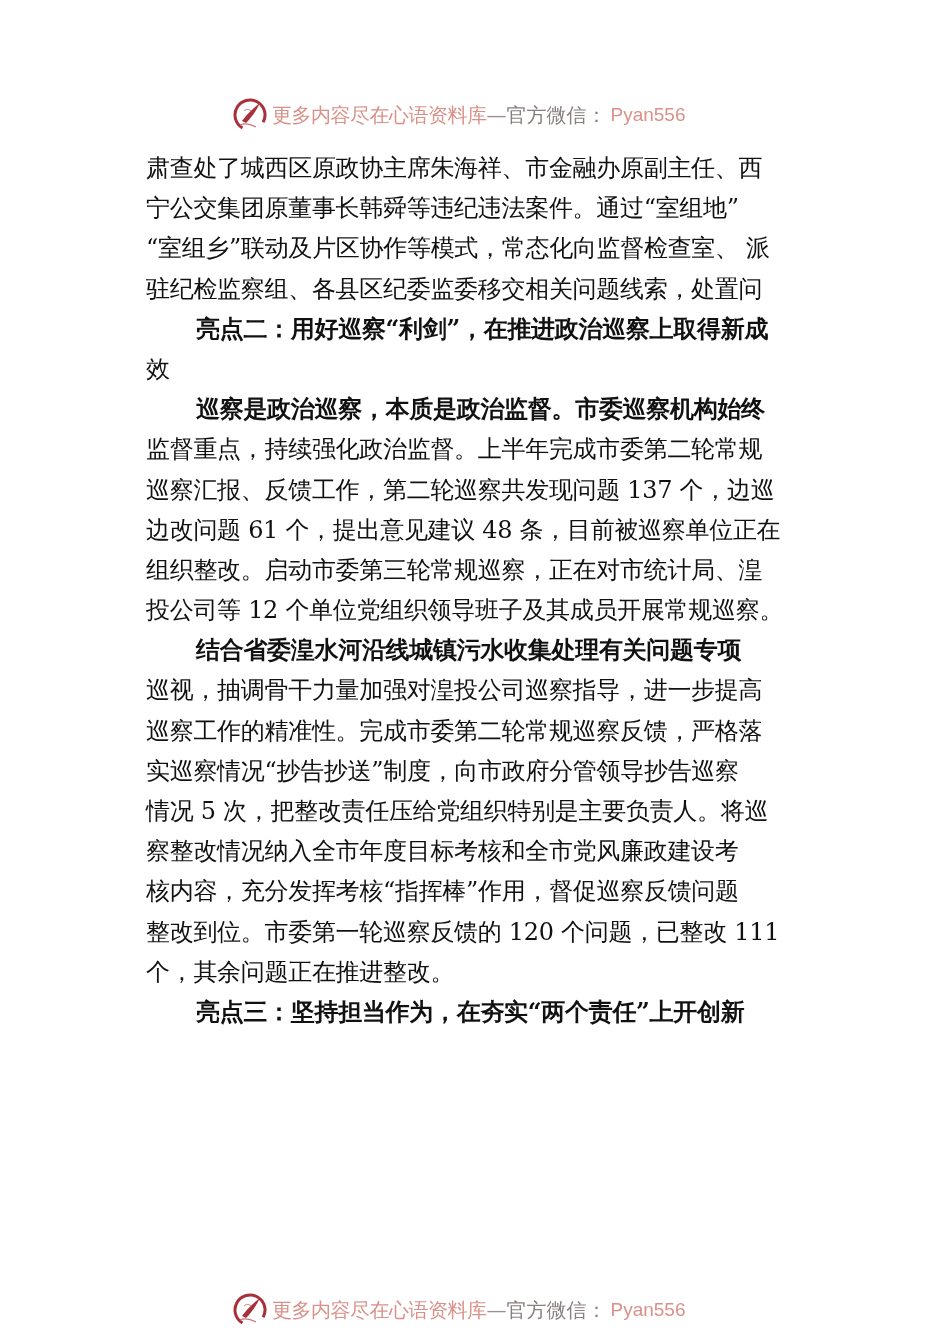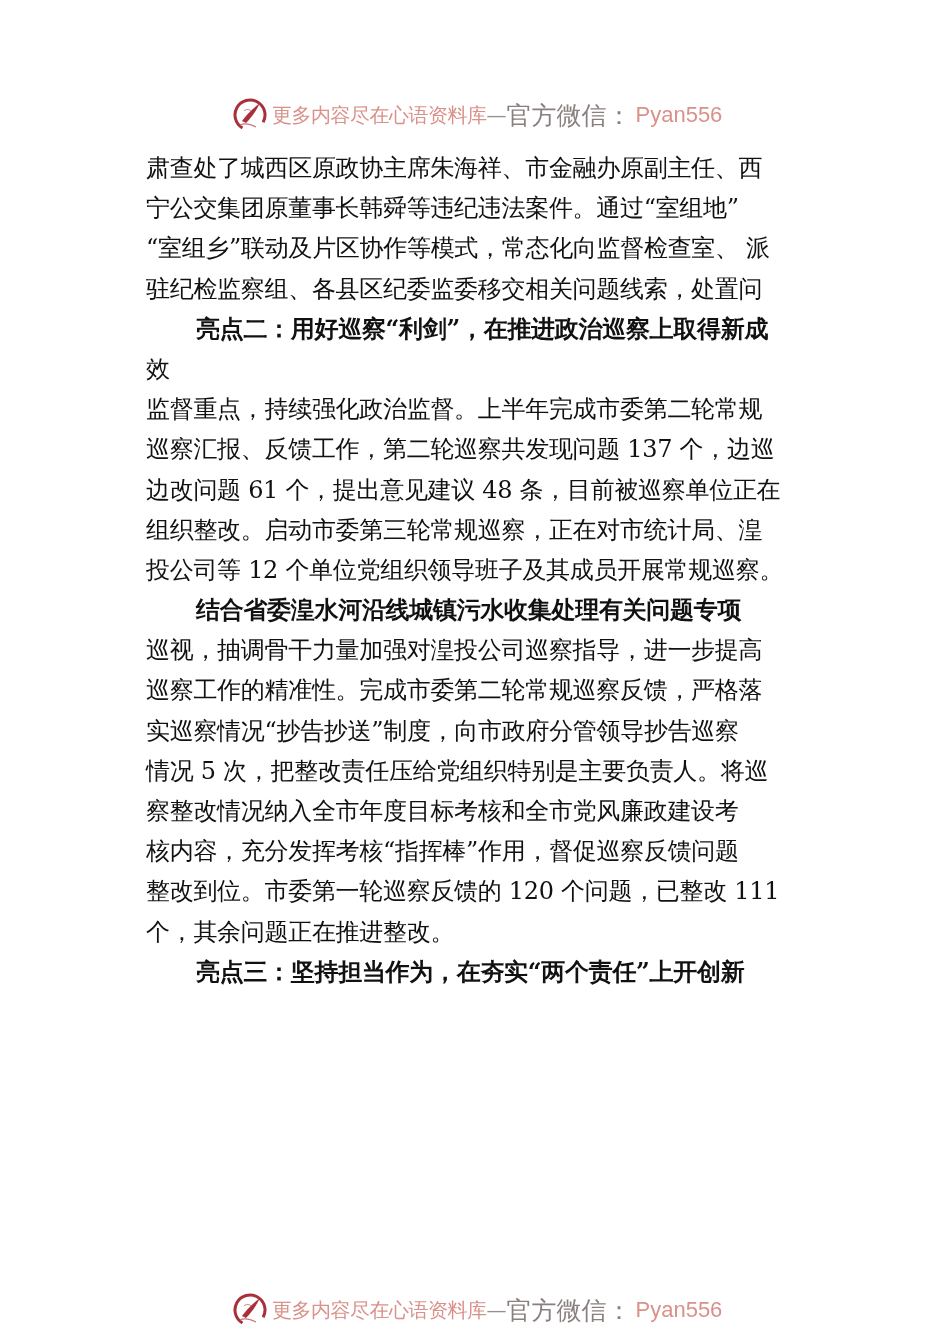--- a/index.html
+++ b/index.html
@@ -6,22 +6,22 @@
     body { width: 950px; height: 1344px; position: relative; overflow: hidden;
            font-family: "DejaVu Serif", "Liberation Serif", serif; color: #111; }
     .banner { position: absolute; left: 232px; width: 500px; height: 40px;
               display: flex; align-items: center; white-space: nowrap; }
     .banner.top { top: 95px; }
     .banner.bottom { top: 1290px; }
     .logo { width: 36px; height: 36px; margin-right: 4px; flex: 0 0 auto; }
     .banner .t1 { color: #d9918a; font-size: 20px; letter-spacing: -0.5px;
                   font-family: "DejaVu Serif", serif; text-align: right; }
     .banner .dash { color: #9a8f8f; font-size: 20px; }
-    .banner .t2 { color: #8a7f7f; font-size: 25px; font-family: Liberation Sans, sans-serif; }
-    .banner .t3 { color: #d9918a; font-size: 22px; margin-left: 4px;
+    .banner .t2 { color: #8a7f7f; font-size: 20px; font-family: Liberation Sans, sans-serif; }
+    .banner .t3 { color: #d9918a; font-size: 19px; margin-left: 4px;
                   font-family: "Liberation Sans", sans-serif; }
     .content { position: absolute; left: 146px; top: 148px; width: 676px; }
     .line { font-size: 24px; line-height: 40.2px; height: 40.2px; white-space: nowrap;
             font-family: "DejaVu Serif", "Liberation Serif", serif; letter-spacing: -0.3px; }
     .line.indent { padding-left: 50px; font-weight: bold; }
   </style>
 </head>
 <body>
 
 <div class="banner top">
@@ -37,20 +37,21 @@
   <span class="t3">Pyan556</span>
 </div>
 
 <div class="content" id="doc">
     <div class="line">肃查处了城西区原政协主席朱海祥、市金融办原副主任、西</div>
     <div class="line">宁公交集团原董事长韩舜等违纪违法案件。通过“室组地”</div>
     <div class="line">“室组乡”联动及片区协作等模式，常态化向监督检查室、 派</div>
     <div class="line">驻纪检监察组、各县区纪委监委移交相关问题线索，处置问</div>
     <div class="line indent">亮点二：用好巡察“利剑”，在推进政治巡察上取得新成</div>
     <div class="line">效</div>
+    <div class="line indent">巡察是政治巡察，本质是政治监督。市委巡察机构始终</div>
     <div class="line">监督重点，持续强化政治监督。上半年完成市委第二轮常规</div>
     <div class="line">巡察汇报、反馈工作，第二轮巡察共发现问题  137 个，边巡</div>
     <div class="line">边改问题  61 个，提出意见建议  48 条，目前被巡察单位正在</div>
     <div class="line">组织整改。启动市委第三轮常规巡察，正在对市统计局、湟</div>
     <div class="line">投公司等  12 个单位党组织领导班子及其成员开展常规巡察。</div>
     <div class="line indent">结合省委湟水河沿线城镇污水收集处理有关问题专项</div>
     <div class="line">巡视，抽调骨干力量加强对湟投公司巡察指导，进一步提高</div>
     <div class="line">巡察工作的精准性。完成市委第二轮常规巡察反馈，严格落</div>
     <div class="line">实巡察情况“抄告抄送”制度，向市政府分管领导抄告巡察</div>
     <div class="line">情况  5 次，把整改责任压给党组织特别是主要负责人。将巡</div>

